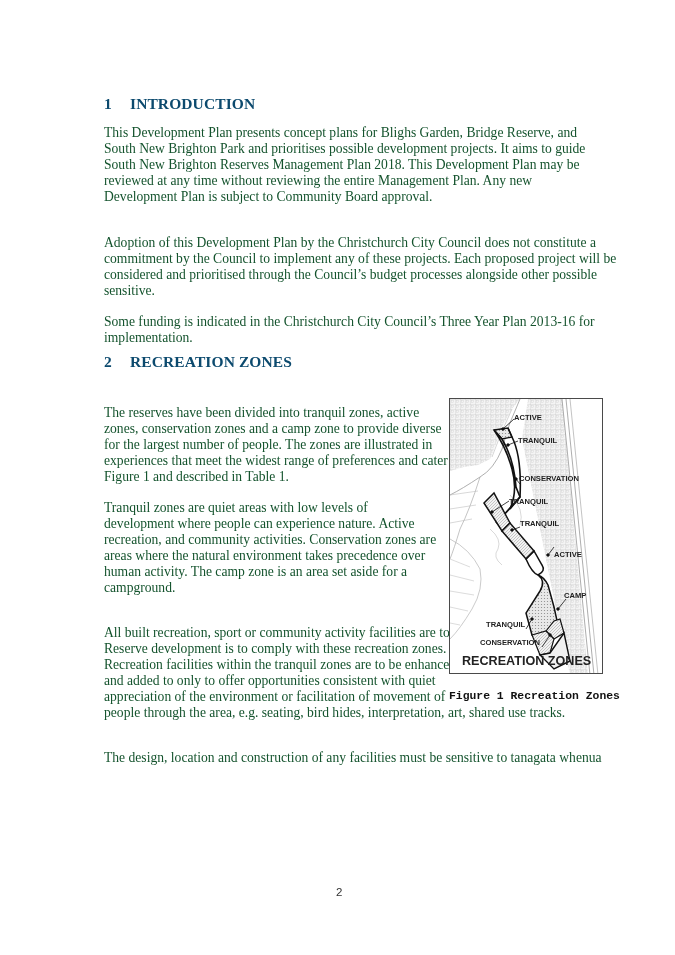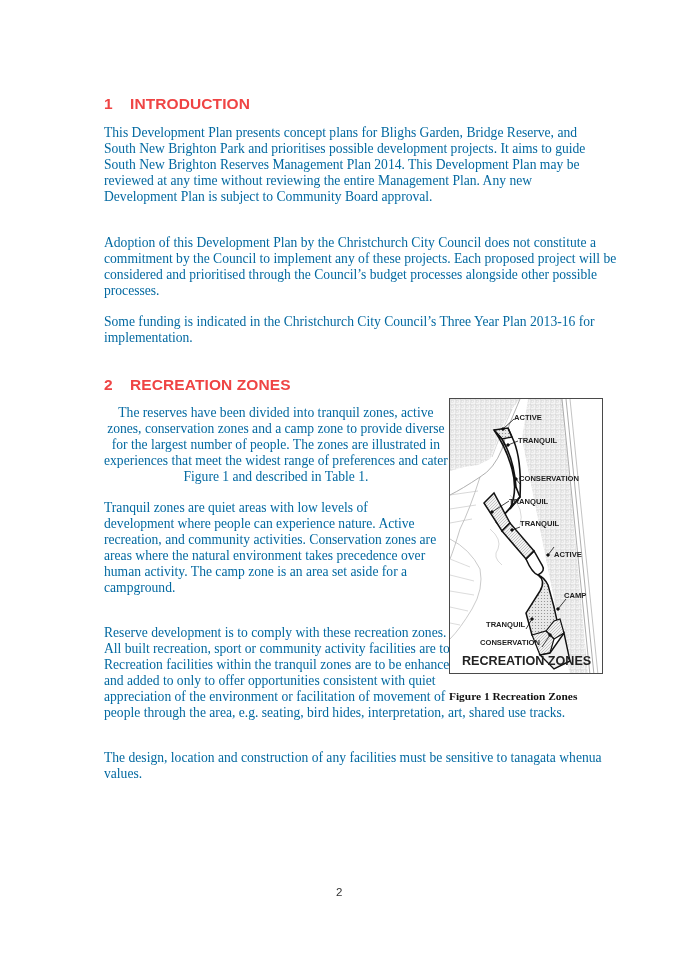--- a/index.html
+++ b/index.html
@@ -16,38 +16,38 @@
     }
     .page {
       position: absolute;
       left: 0; top: 0;
       width: 675px; height: 955px;
       background: #ffffff;
     }
     .heading {
       position: absolute;
       left: 104px;
-      font-family: Liberation Sans, sans-serif;
+      font-family: Liberation Serif, serif;
       font-weight: bold;
       font-size: 15.5px;
       letter-spacing: 0.1px;
-      color: #ef4444;
+      color: #0c4a6e;
       white-space: nowrap;
     }
     .heading .num {
       display: inline-block;
       width: 26px;
     }
     .para {
       position: absolute;
       left: 104px;
       font-family: "Liberation Serif", serif;
       font-size: 13.6px;
       line-height: 16px;
-      color: #0369a1;
+      color: #14532d;
       white-space: nowrap;
     }
     .para .line {
       display: block;
       height: 16px;
     }
     .figure-box {
       position: absolute;
       left: 449px;
       top: 398px;
@@ -72,21 +72,21 @@
     .map-title {
       font-family: "Liberation Sans", sans-serif;
       font-weight: bold;
       font-size: 12.6px;
       fill: #222222;
     }
     .figure-caption {
       position: absolute;
       left: 449px;
       top: 690px;
-      font-family: Liberation Serif, serif;
+      font-family: Liberation Mono, monospace;
       font-weight: bold;
       font-size: 11.4px;
       color: #111111;
       white-space: nowrap;
     }
     .page-number {
       position: absolute;
       left: 336px;
       top: 886px;
       font-family: "Liberation Sans", sans-serif;
@@ -99,70 +99,69 @@
 
 <div class="page">
 
   <div class="heading" style="top:95px;">
     <span class="num">1</span><span>INTRODUCTION</span>
   </div>
 
   <div class="para" style="top:125px;">
     <span class="line">This Development Plan presents concept plans for Blighs Garden, Bridge Reserve, and</span>
     <span class="line">South New Brighton Park and prioritises possible development projects. It aims to guide</span>
-    <span class="line">South New Brighton Reserves Management Plan 2014. This Development Plan may be</span>
+    <span class="line">South New Brighton Reserves Management Plan 2018. This Development Plan may be</span>
     <span class="line">reviewed at any time without reviewing the entire Management Plan. Any new</span>
     <span class="line">Development Plan is subject to Community Board approval.</span>
   </div>
 
   <div class="para" style="top:235px;">
     <span class="line">Adoption of this Development Plan by the Christchurch City Council does not constitute a</span>
     <span class="line">commitment by the Council to implement any of these projects. Each proposed project will be</span>
     <span class="line">considered and prioritised through the Council’s budget processes alongside other possible</span>
-    <span class="line">processes.</span>
+    <span class="line">sensitive.</span>
   </div>
 
   <div class="para" style="top:314px;">
     <span class="line">Some funding is indicated in the Christchurch City Council’s Three Year Plan 2013-16 for</span>
     <span class="line">implementation.</span>
   </div>
 
-  <div class="heading" style="top:376px;">
+  <div class="heading" style="top:353px;">
     <span class="num">2</span><span>RECREATION ZONES</span>
   </div>
 
-  <div class="para" style="top:405px;text-align:center;">
+  <div class="para" style="top:405px;">
     <span class="line">The reserves have been divided into tranquil zones, active</span>
     <span class="line">zones, conservation zones and a camp zone to provide diverse</span>
     <span class="line">for the largest number of people. The zones are illustrated in</span>
     <span class="line">experiences that meet the widest range of preferences and cater</span>
     <span class="line">Figure 1 and described in Table 1.</span>
   </div>
 
   <div class="para" style="top:500px;">
     <span class="line">Tranquil zones are quiet areas with low levels of</span>
     <span class="line">development where people can experience nature. Active</span>
     <span class="line">recreation, and community activities. Conservation zones are</span>
     <span class="line">areas where the natural environment takes precedence over</span>
     <span class="line">human activity. The camp zone is an area set aside for a</span>
     <span class="line">campground.</span>
   </div>
 
   <div class="para" style="top:625px;">
+    <span class="line">All built recreation, sport or community activity facilities are to</span>
     <span class="line">Reserve development is to comply with these recreation zones.</span>
-    <span class="line">All built recreation, sport or community activity facilities are to</span>
     <span class="line">Recreation facilities within the tranquil zones are to be enhanced</span>
     <span class="line">and added to only to offer opportunities consistent with quiet</span>
     <span class="line">appreciation of the environment or facilitation of movement of</span>
     <span class="line">people through the area, e.g. seating, bird hides, interpretation, art, shared use tracks.</span>
   </div>
 
   <div class="para" style="top:750px;">
     <span class="line">The design, location and construction of any facilities must be sensitive to tanagata whenua</span>
-    <span class="line">values.</span>
   </div>
 
   <div class="figure-box">
     <svg width="154" height="276" viewBox="0 0 154 276">
       <defs>
         <pattern id="grid" width="5" height="5" patternUnits="userSpaceOnUse">
           <rect width="5" height="5" fill="#f4f4f4"></rect>
           <path d="M0 0 L5 0 M0 0 L0 5" stroke="#b8b8b8" stroke-width="0.5"></path>
           <rect x="1.2" y="1.2" width="2.4" height="2.4" fill="none" stroke="#cfcfcf" stroke-width="0.4"></rect>
         </pattern>

